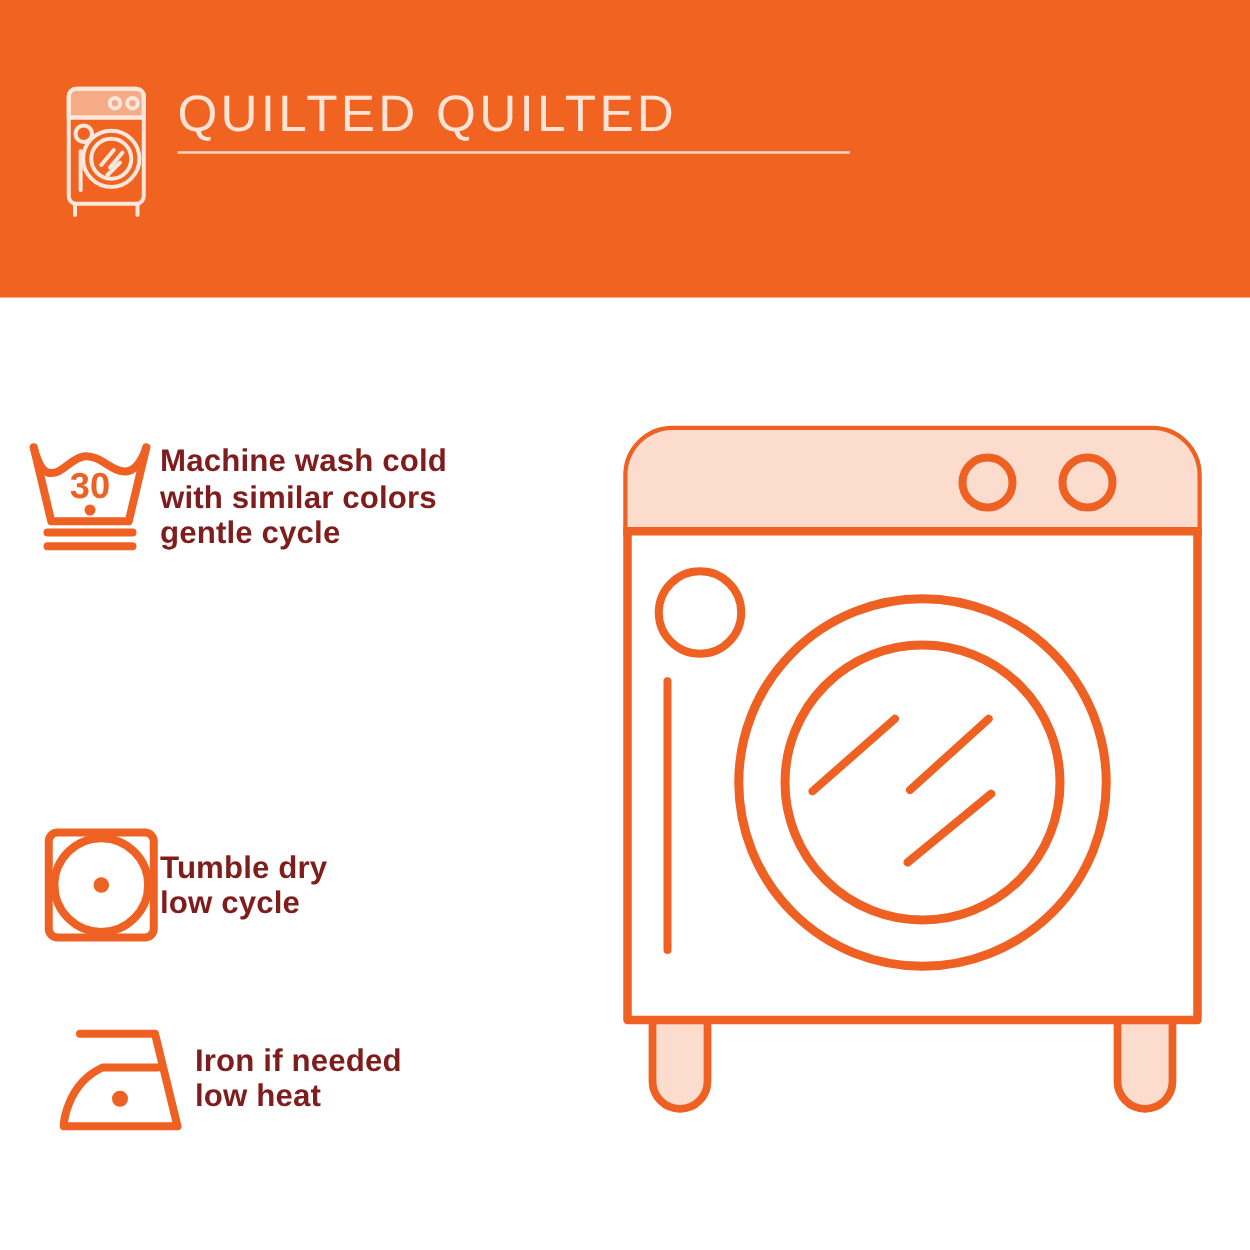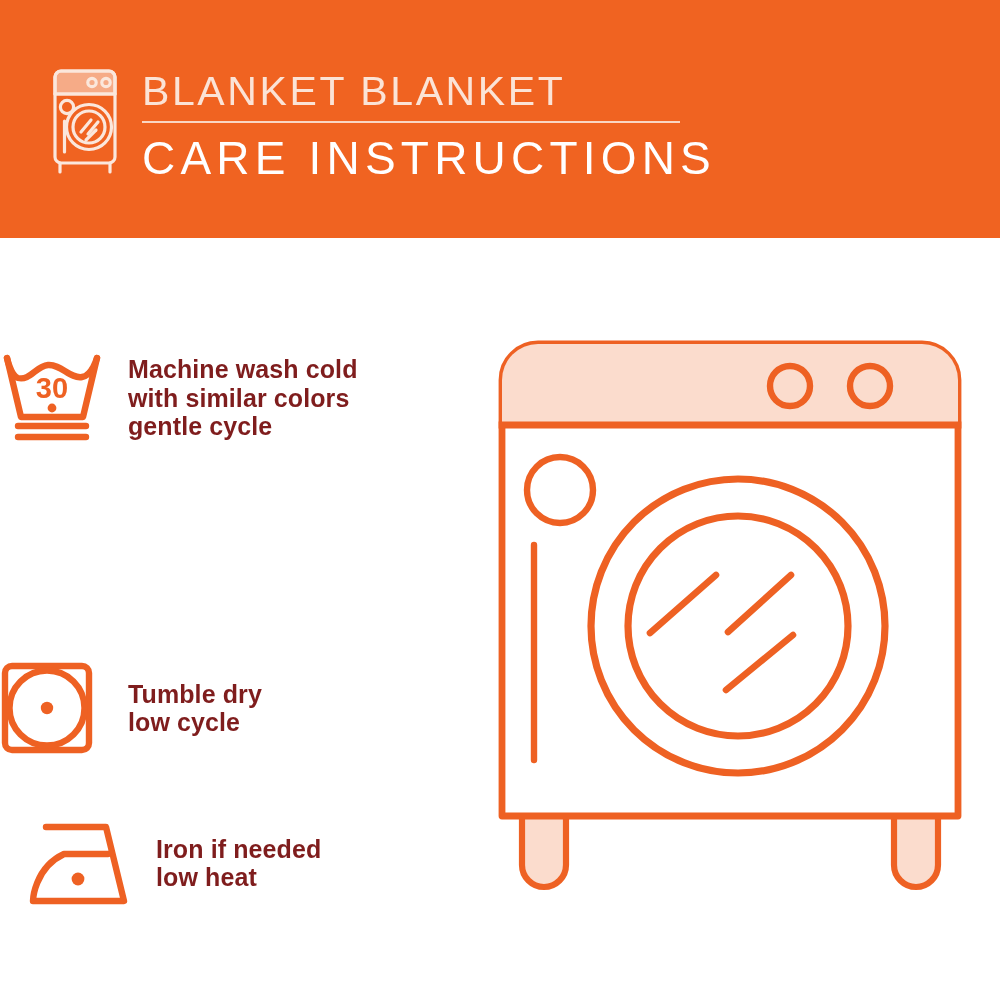--- a/index.html
+++ b/index.html
@@ -77,21 +77,21 @@
     left: 0;
     width: 480px;
     display: flex;
     align-items: center;
   }
   .care-icon {
     width: 128px;
     flex: 0 0 128px;
     display: flex;
     align-items: center;
-    justify-content: flex-start;
+    justify-content: flex-end;
   }
   .care-label {
     flex: 1 1 auto;
     color: #7f1d1d;
     font-size: 25px;
     line-height: 28.5px;
     font-weight: 700;
     white-space: pre-line;
     letter-spacing: 0.1px;
   }
@@ -132,23 +132,22 @@
           <line x1="37" y1="64" x2="47" y2="52"></line>
           <line x1="44" y1="66" x2="54" y2="54"></line>
           <line x1="42" y1="72" x2="52" y2="62"></line>
           <line x1="16" y1="95" x2="16" y2="104"></line>
           <line x1="66" y1="95" x2="66" y2="104"></line>
         </g>
       </svg>
     </div>
 
     <div id="header-text">
-      <div id="title-primary">BLANKET BLANKET</div>
+      <div id="title-primary">QUILTED QUILTED</div>
       <div id="title-divider"></div>
-      <div id="title-secondary">CARE INSTRUCTIONS</div>
     </div>
 
   </div>
 
   <div id="care-list">
 
     <div class="care-row" id="row-wash">
       <div class="care-icon">
         <svg viewBox="0 0 108 96" width="108" height="96" aria-hidden="true">
           <g fill="none" stroke="#EE6123" stroke-width="6.4" stroke-linecap="round" stroke-linejoin="round">

